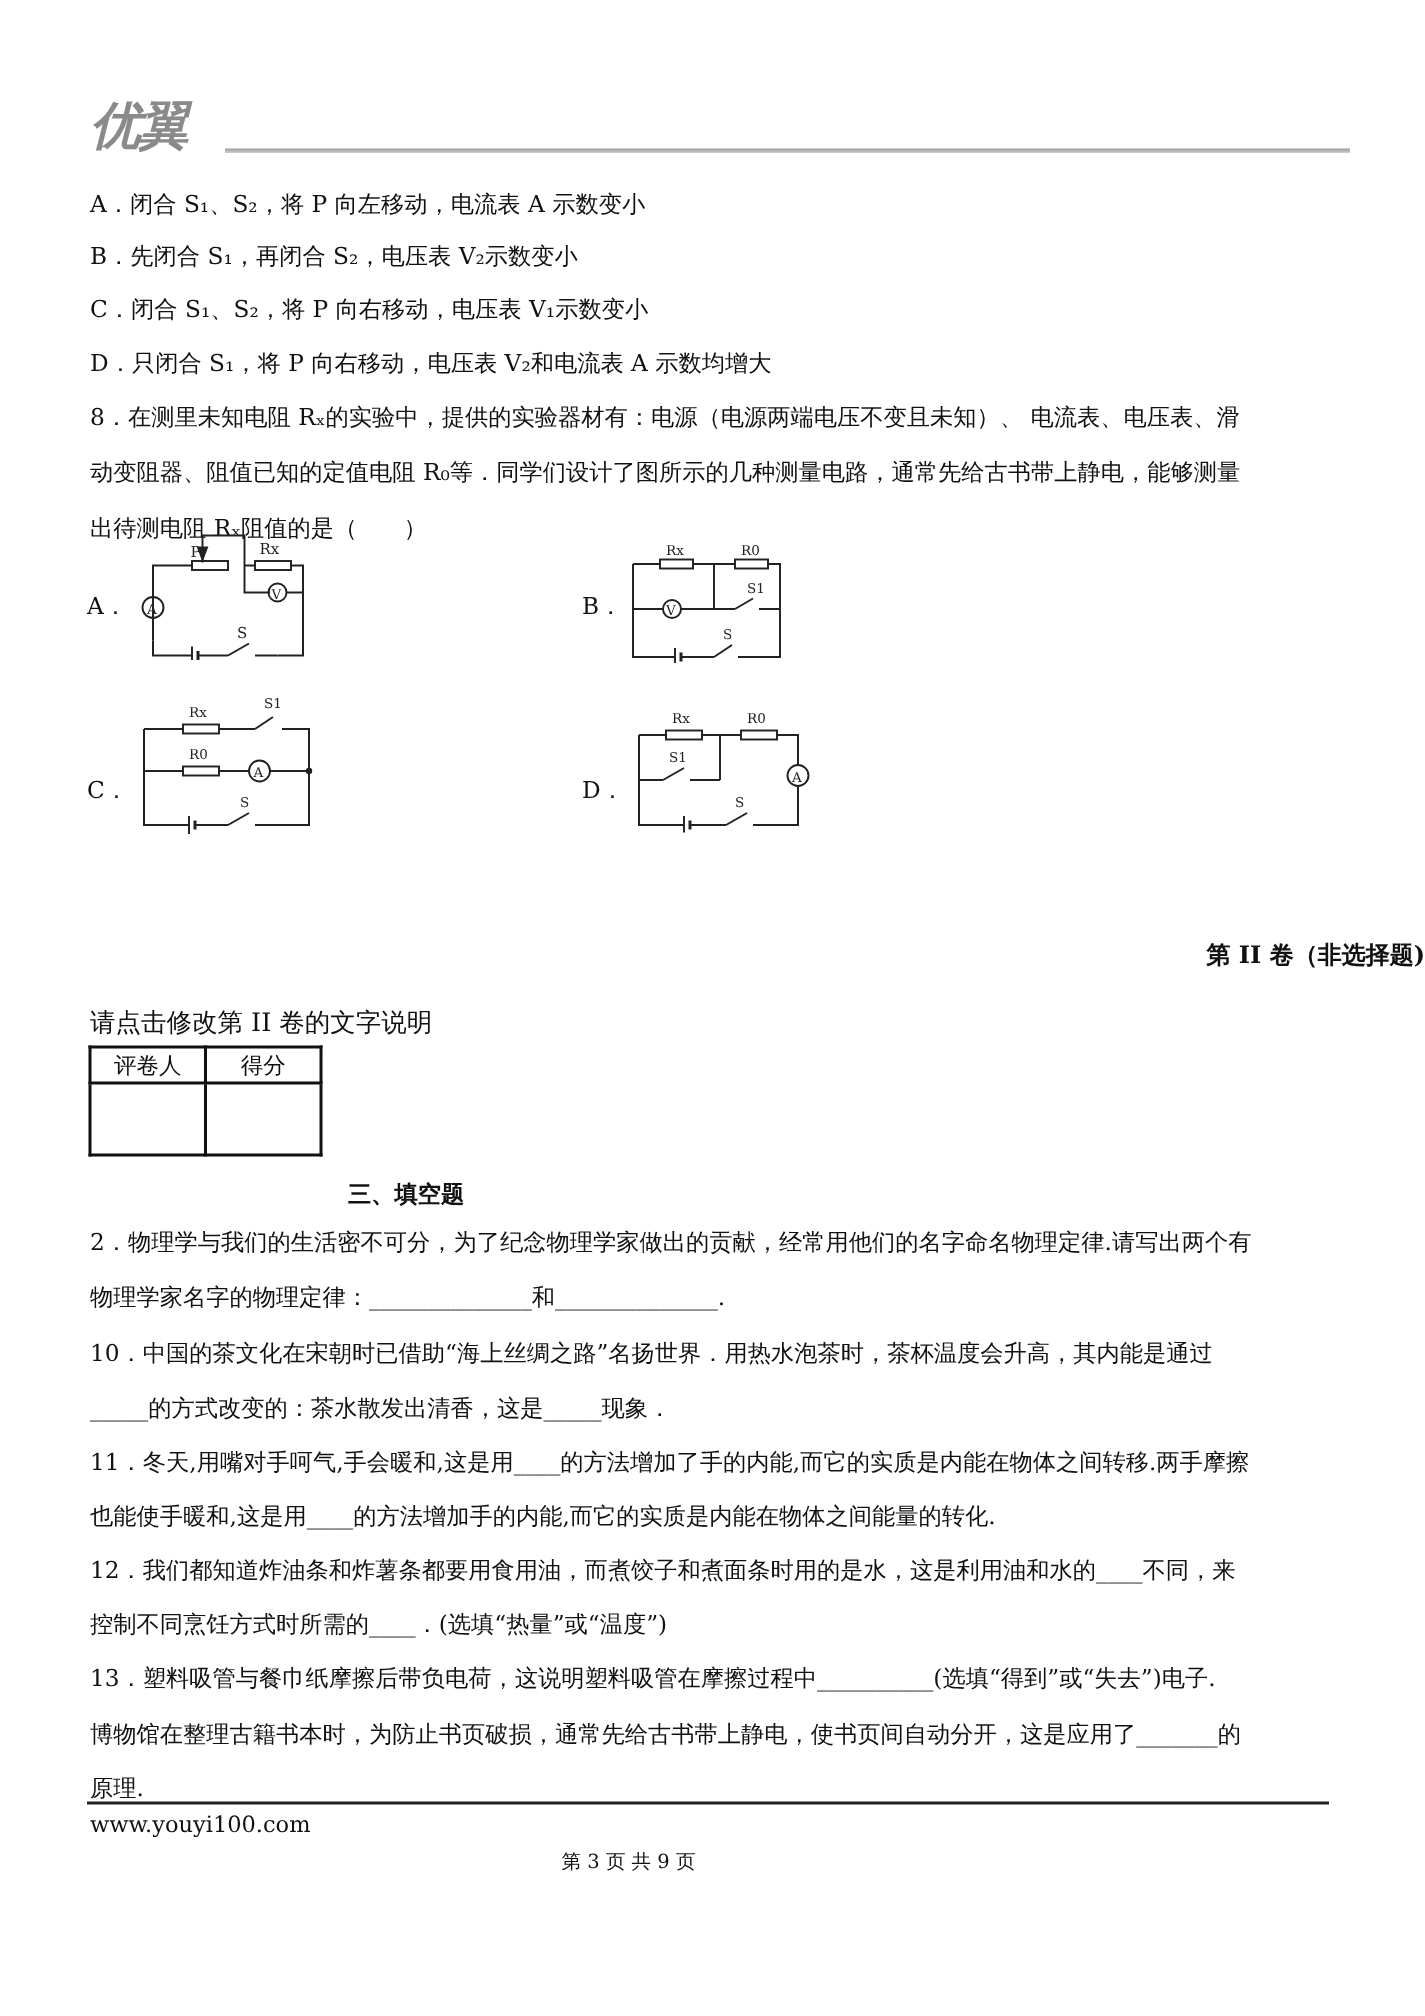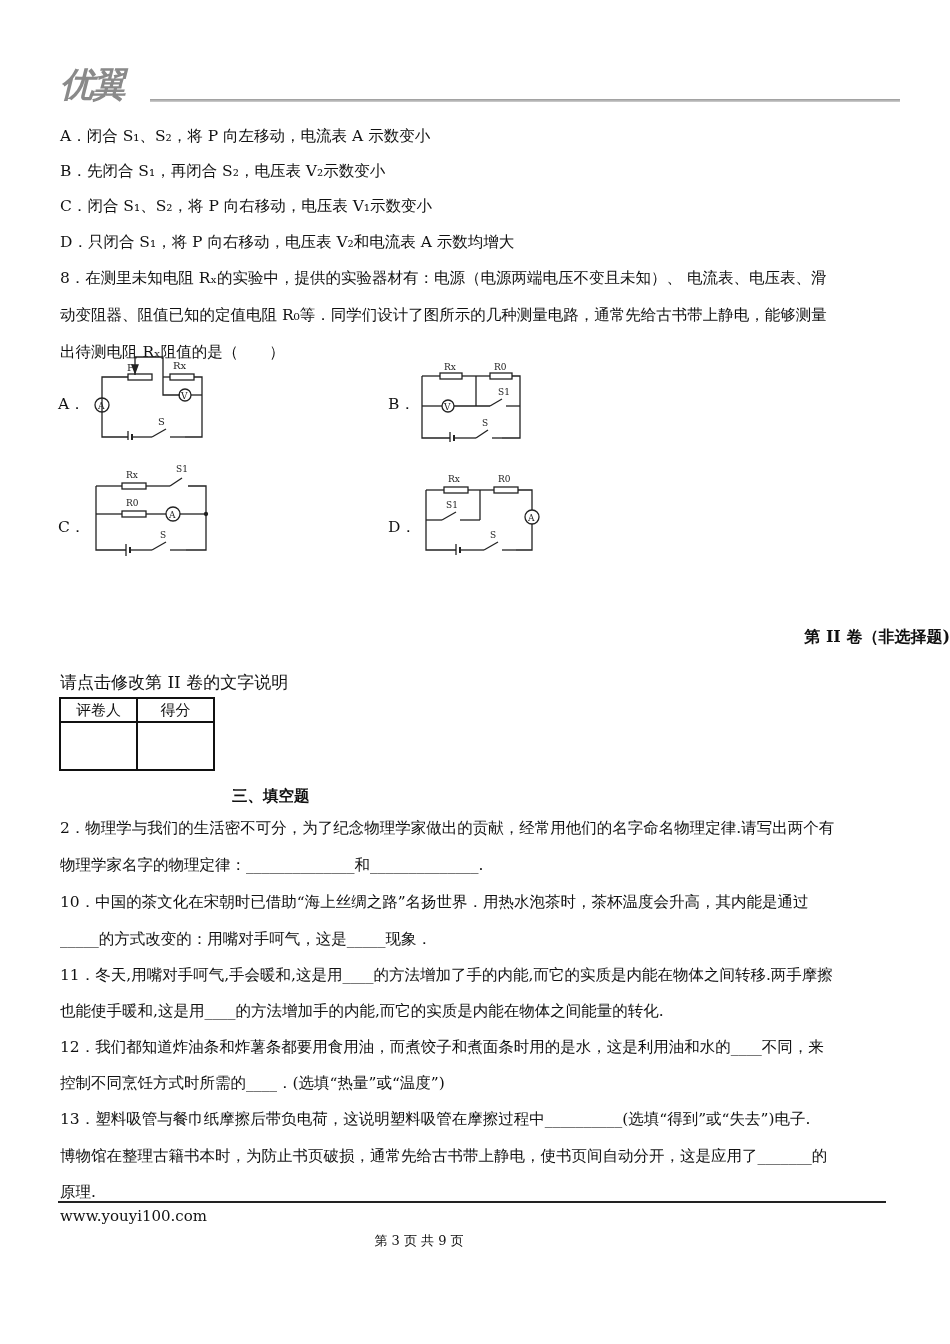--- a/index.html
+++ b/index.html
@@ -155,21 +155,21 @@
     <td></td>
   </tr>
 </tbody>
   </table>
 <div class="fill-title">三、填空题</div>
 
 <div class="line" style="top:798px">2．物理学与我们的生活密不可分，为了纪念物理学家做出的贡献，经常用他们的名字命名物理定律.请写出两个有</div>
 <div class="line" style="top:835px">物理学家名字的物理定律：______________和______________.</div>
 
 <div class="line" style="top:872px">10．中国的茶文化在宋朝时已借助“海上丝绸之路”名扬世界．用热水泡茶时，茶杯温度会升高，其内能是通过</div>
-<div class="line" style="top:909px">_____的方式改变的：用嘴对手呵气，这是_____现象．</div>
+<div class="line" style="top:909px">_____的方式改变的：茶水散发出清香，这是_____现象．</div>
 
 <div class="line" style="top:945px">11．冬天,用嘴对手呵气,手会暖和,这是用____的方法增加了手的内能,而它的实质是内能在物体之间转移.两手摩擦</div>
 <div class="line" style="top:981px">也能使手暖和,这是用____的方法增加手的内能,而它的实质是内能在物体之间能量的转化.</div>
 
 <div class="line" style="top:1017px">12．我们都知道炸油条和炸薯条都要用食用油，而煮饺子和煮面条时用的是水，这是利用油和水的____不同，来</div>
 <div class="line" style="top:1053px">控制不同烹饪方式时所需的____．(选填“热量”或“温度”)</div>
 
 <div class="line" style="top:1089px">13．塑料吸管与餐巾纸摩擦后带负电荷，这说明塑料吸管在摩擦过程中__________(选填“得到”或“失去”)电子.</div>
 <div class="line" style="top:1126px">博物馆在整理古籍书本时，为防止书页破损，通常先给古书带上静电，使书页间自动分开，这是应用了_______的</div>
 <div class="line" style="top:1162px">原理.</div>

